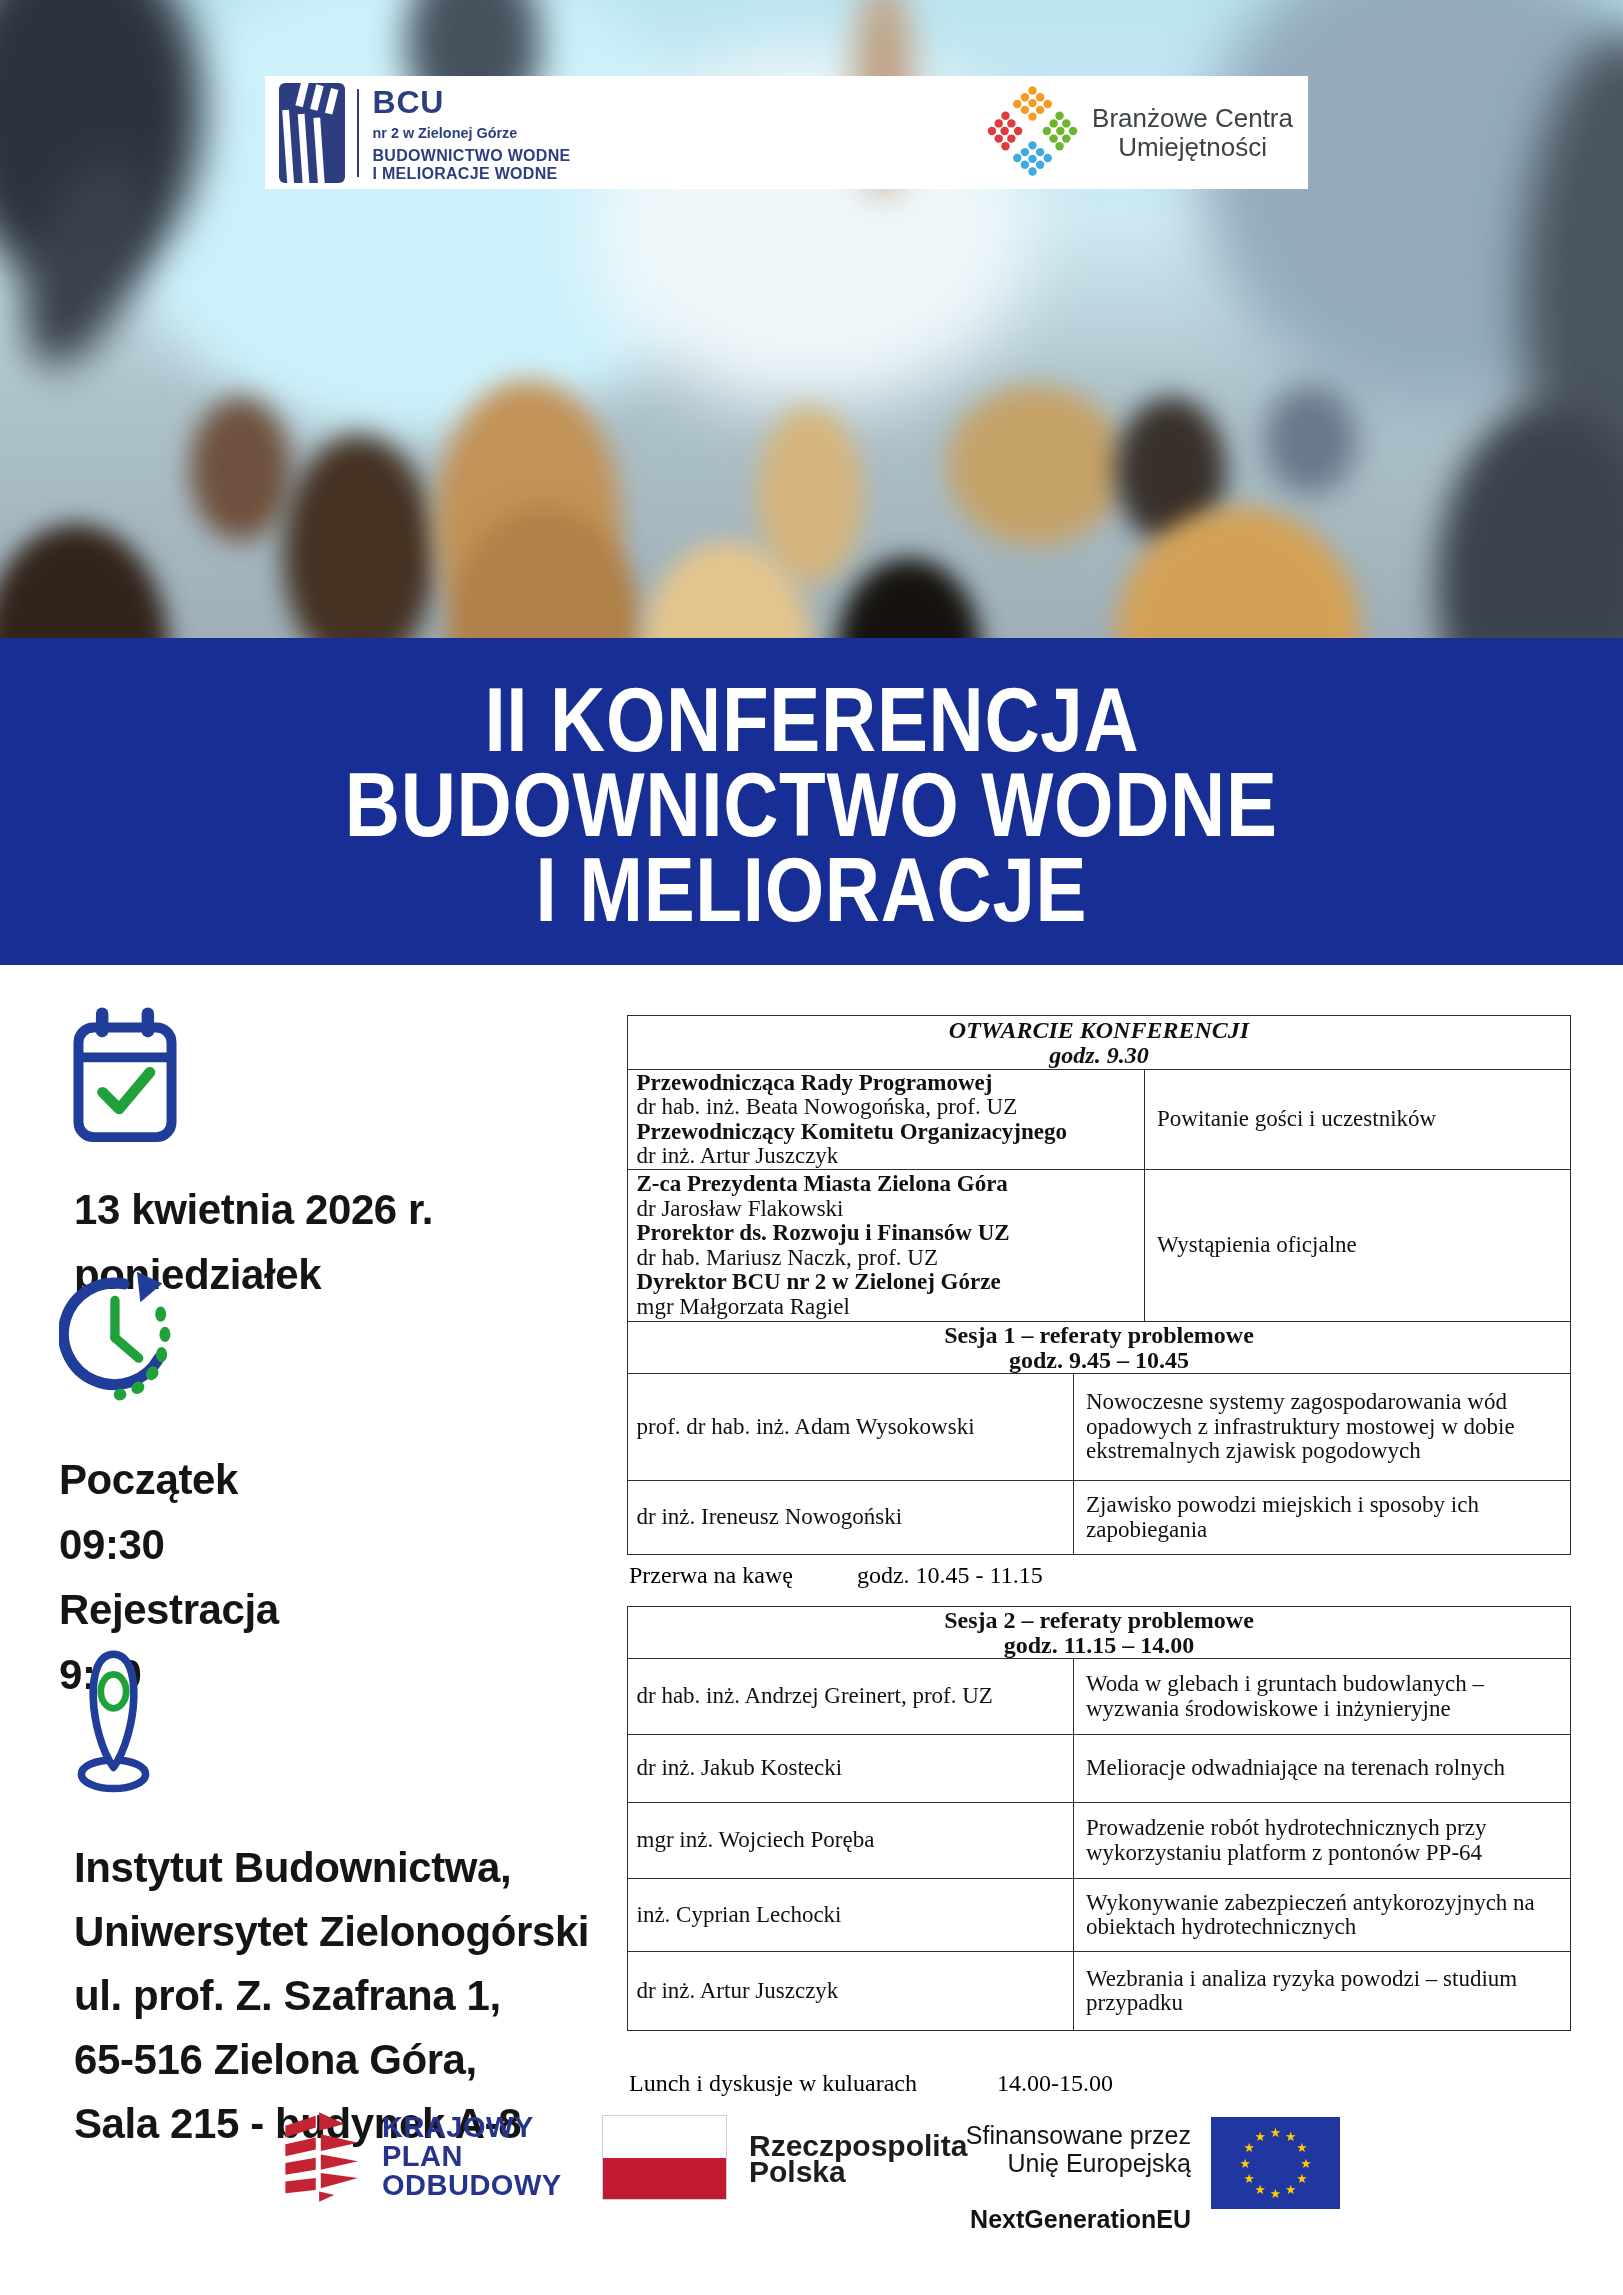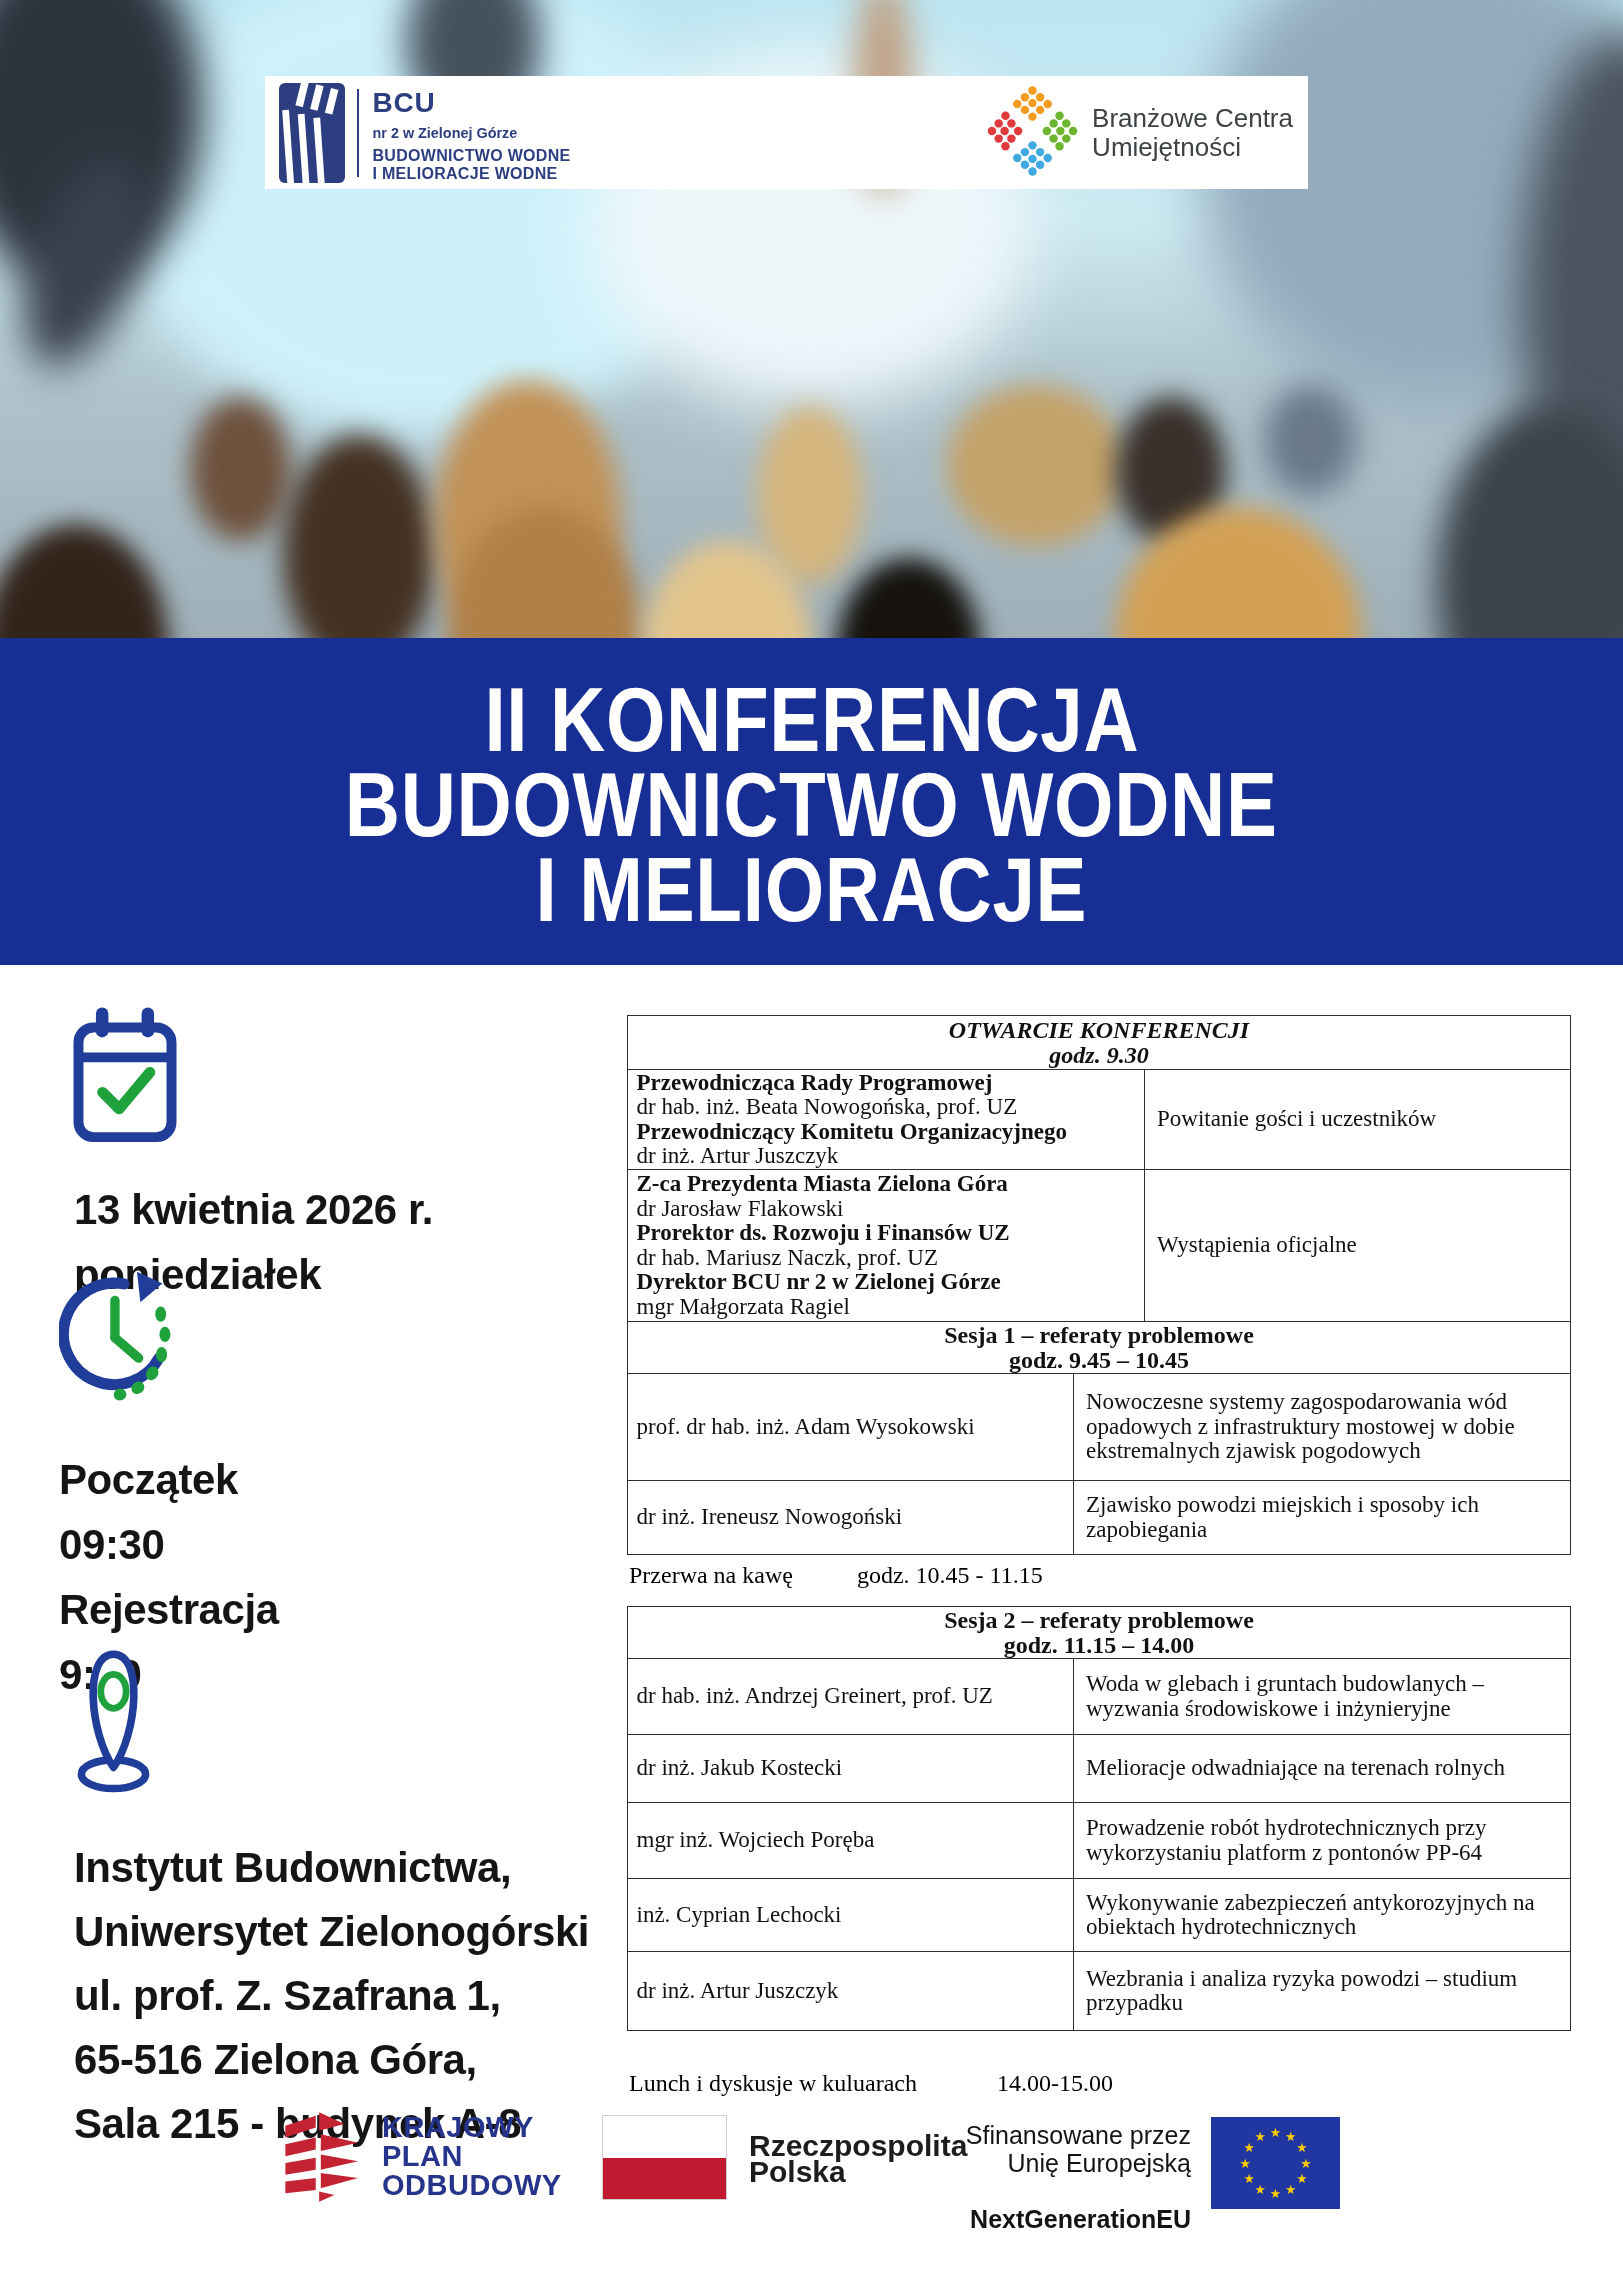--- a/index.html
+++ b/index.html
@@ -11,27 +11,27 @@
            background:linear-gradient(180deg,#bce5f1 0%,#cdeaf2 34%,#aec3cc 62%,#9eafb8 100%); }
   .blob { position:absolute; border-radius:50%; }
 
   
   .logo-strip { position:absolute; left:265px; top:76px; width:1043px; height:113px;
                 background:#ffffff; display:flex; align-items:center; justify-content:space-between;
                 padding:0 15px 0 13.5px; }
   .bcu-group { display:flex; align-items:center; }
   .bcu-divider { width:2.5px; height:88px; background:#2c3e80; margin:0 13.5px 0 12px; }
   .bcu-text { display:flex; flex-direction:column; }
-  .bcu-acronym { font-size:28px; font-weight:800; color:#2c3e80; line-height:41px; letter-spacing:0.8px; }
+  .bcu-acronym { font-size:32px; font-weight:800; color:#2c3e80; line-height:41px; letter-spacing:0.8px; }
   .bcu-sub { font-size:14.4px; font-weight:700; color:#2c3e80; margin-top:1.7px; }
   .bcu-line { font-size:16px; font-weight:700; color:#2c3e80; line-height:18px; letter-spacing:0.3px; }
   .bcu-line.first { margin-top:6px; }
   .bcu-group svg { display:block; }
   .branzowe-group { display:flex; align-items:center; }
-  .branzowe-text { margin-left:12px; }
+  .branzowe-text { margin-left:12px;text-align:center; }
   .branzowe-line { font-size:26px; color:#3c4245; line-height:29px; }
 
   
   .banner { position:absolute; left:0; top:638px; width:1623px; height:327px; background:#172f94;
             display:flex; flex-direction:column; align-items:center; justify-content:center; padding-top:6.8px; }
   .title-line { color:#ffffff; font-weight:700; font-size:91px; line-height:85px;
                 transform:scaleX(0.84); transform-origin:center; white-space:nowrap; letter-spacing:0.8px; }
 
   
   .info-text { position:absolute; color:#151515; font-weight:700; letter-spacing:-0.4px; }

